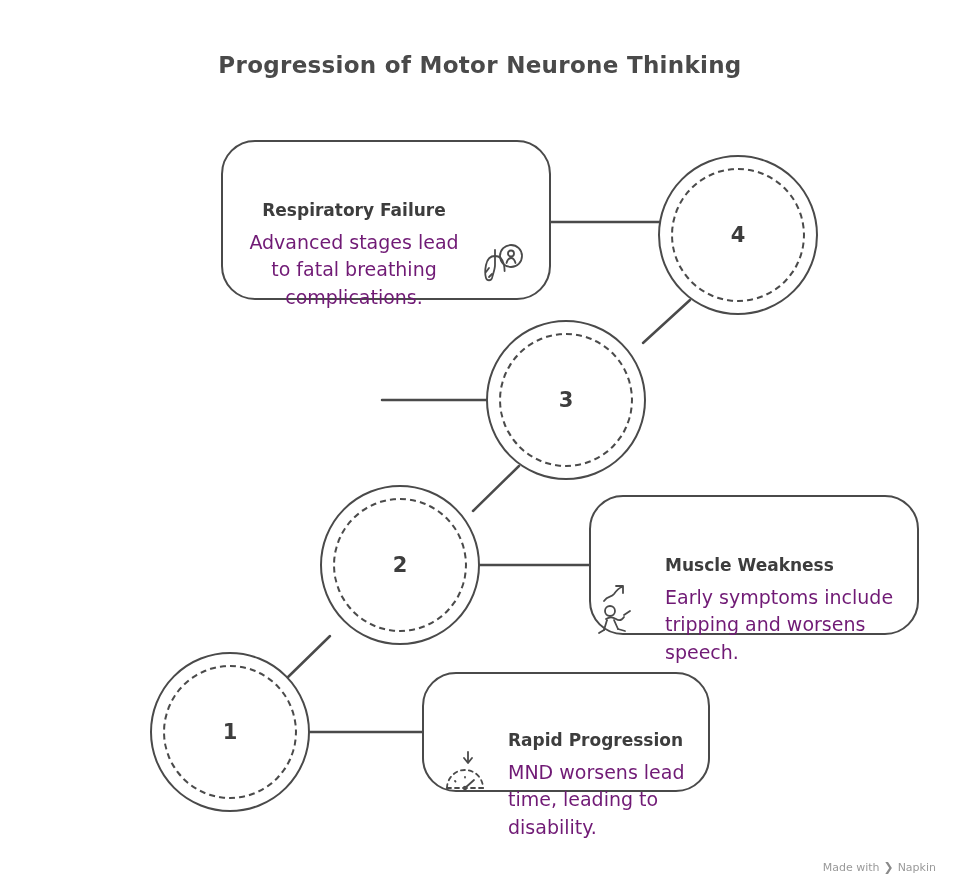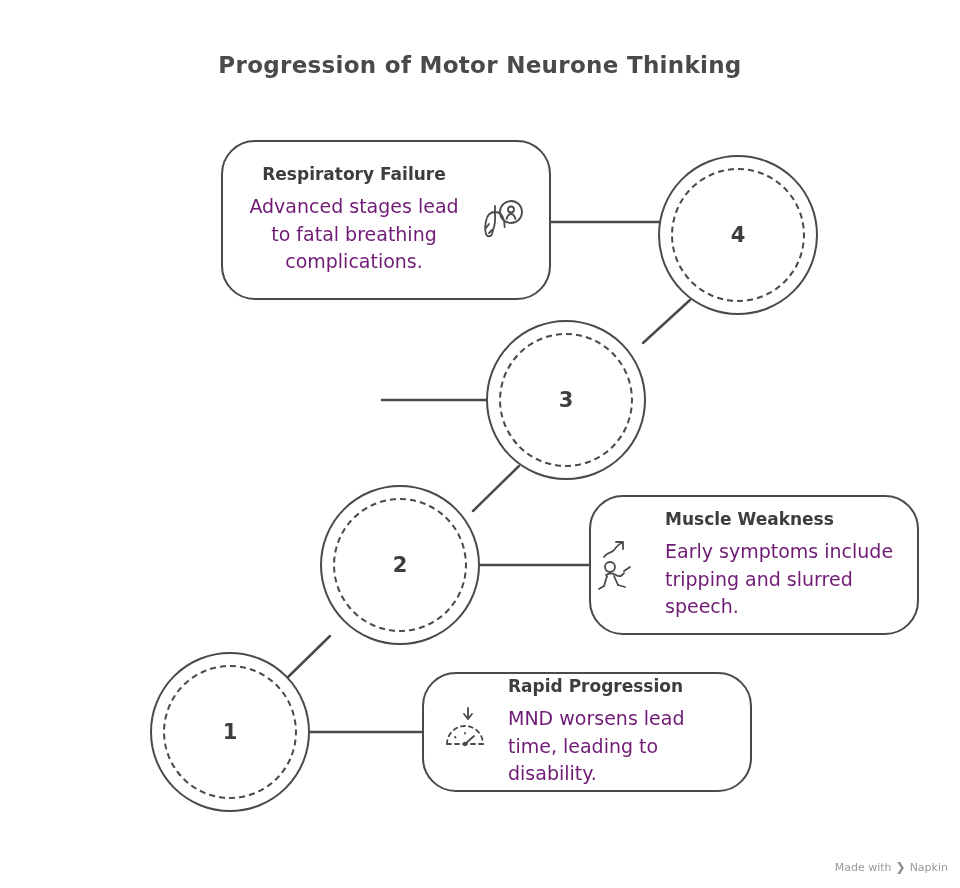--- a/index.html
+++ b/index.html
@@ -45,22 +45,22 @@
     box-sizing: border-box;
     border: 2.5px solid #4a4a4a;
     background: #ffffff;
     border-radius: 34px;
   }
   .node-inner {
     position: relative;
     width: 100%;
     height: 100%;
     display: flex;
-    align-items: center;
-    box-sizing: border-box;
+    box-sizing: border-box;
+    margin-top: 44px;
   }
   .node-text {
     box-sizing: border-box;
   }
   .node-title {
     font-size: 17px;
     font-weight: bold;
     line-height: 1.28;
     color: #3d3d3d;
   }
@@ -96,37 +96,37 @@
     border: 2.5px dashed #4a4a4a;
   }
   .circle .num {
     position: relative;
     font-size: 21px;
     font-weight: bold;
     color: #3d3d3d;
   }
   .footer {
     position: absolute;
-    right: 12px;
+    right: 24px;
     bottom: 14px;
     font-size: 11px;
     color: #9a9a9a;
     display: flex;
     align-items: center;
     gap: 4px;
   }
   .footer .mark {
     font-size: 12px;
     color: #8a8a8a;
   }
   
   #node-4 { left: 221px; top: 140px; width: 330px; height: 160px; }
   #node-3 { left: 52px; top: 310px; width: 330px; height: 160px; }
   #node-2 { left: 589px; top: 495px; width: 330px; height: 140px; }
-  #node-1 { left: 422px; top: 672px; width: 330px; height: 120px; }
+  #node-1 { left: 422px; top: 672px; width: 288px; height: 120px; }
 
   #circ-4 { left: 658px; top: 155px; width: 160px; height: 160px; }
   #circ-3 { left: 486px; top: 320px; width: 160px; height: 160px; }
   #circ-2 { left: 320px; top: 485px; width: 160px; height: 160px; }
   #circ-1 { left: 150px; top: 652px; width: 160px; height: 160px; }
 </style>
 </head>
 <body>
 
 <div id="canvas">
@@ -192,21 +192,21 @@
           <path d="M12 42 c3 -2 7 -2 10 0 c3 2 6 1 8 -2"></path>
           <path d="M20 43 l4 9"></path>
           <path d="M13 43 l-3 10"></path>
           <path d="M24 52 l7 2"></path>
           <path d="M10 53 l-5 3"></path>
           <path d="M30 38 l6 -4"></path>
         </svg>
       </div>
       <div class="node-text" style="flex:1; text-align:left; padding-left:6px;">
         <div class="node-title">Muscle Weakness</div>
-        <div class="node-desc">Early symptoms include tripping and slurred speech.</div>
+        <div class="node-desc">Early symptoms include tripping and worsens speech.</div>
       </div>
     </div>
   </div>
 
   <div class="circle" id="circ-2">
     <div class="dashed"></div>
     <span class="num">2</span>
   </div>
 
   <div class="node" id="node-1">

